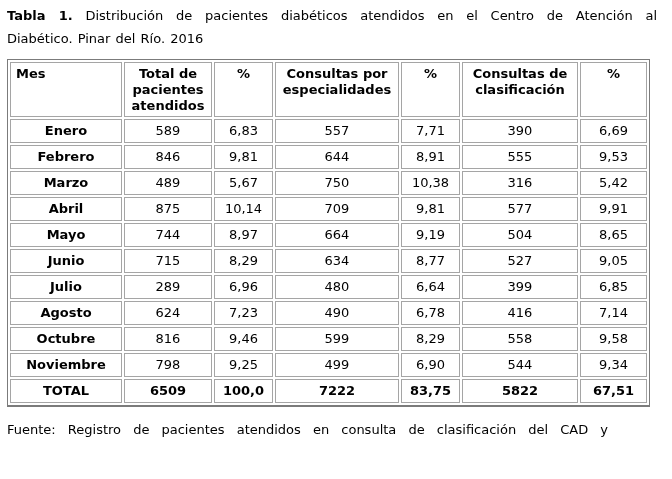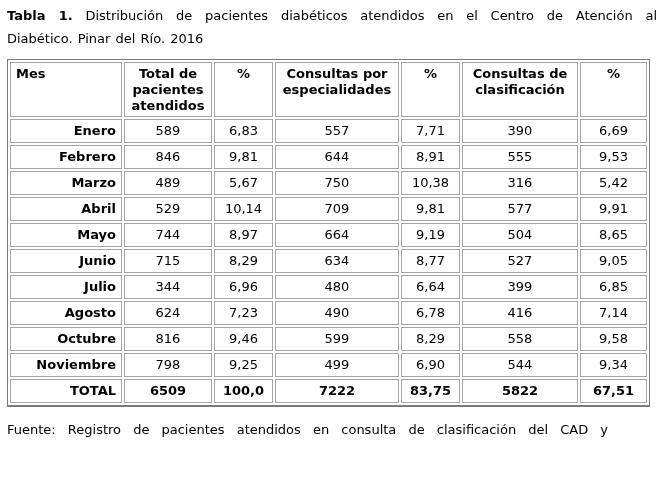--- a/index.html
+++ b/index.html
@@ -43,21 +43,21 @@
     overflow: hidden;
   }
   thead th {
     font-weight: bold;
     vertical-align: top;
     height: 46px;
     padding-top: 3px;
   }
   thead th.mes { text-align: left; }
   tbody td { height: 18px; vertical-align: middle; }
-  td.mes { text-align: right; font-weight: bold; }
+  td.mes { text-align: center; font-weight: bold; }
   td.num { text-align: center; }
   tr.total-row td { font-weight: bold; }
 
   
   .footer { margin-top: 14px; font-size: 13px; line-height: 17px; width: 651px; }
   .footer .l1 { width: 601px; text-align: justify; text-align-last: justify; }
 </style>
 </head>
 <body>
 
@@ -112,21 +112,21 @@
           <td class="mes">Marzo</td>
           <td class="num">489</td>
           <td class="num">5,67</td>
           <td class="num">750</td>
           <td class="num">10,38</td>
           <td class="num">316</td>
           <td class="num">5,42</td>
         </tr>
         <tr>
           <td class="mes">Abril</td>
-          <td class="num">529</td>
+          <td class="num">875</td>
           <td class="num">10,14</td>
           <td class="num">709</td>
           <td class="num">9,81</td>
           <td class="num">577</td>
           <td class="num">9,91</td>
         </tr>
         <tr>
           <td class="mes">Mayo</td>
           <td class="num">744</td>
           <td class="num">8,97</td>
@@ -139,21 +139,21 @@
           <td class="mes">Junio</td>
           <td class="num">715</td>
           <td class="num">8,29</td>
           <td class="num">634</td>
           <td class="num">8,77</td>
           <td class="num">527</td>
           <td class="num">9,05</td>
         </tr>
         <tr>
           <td class="mes">Julio</td>
-          <td class="num">344</td>
+          <td class="num">289</td>
           <td class="num">6,96</td>
           <td class="num">480</td>
           <td class="num">6,64</td>
           <td class="num">399</td>
           <td class="num">6,85</td>
         </tr>
         <tr>
           <td class="mes">Agosto</td>
           <td class="num">624</td>
           <td class="num">7,23</td>

